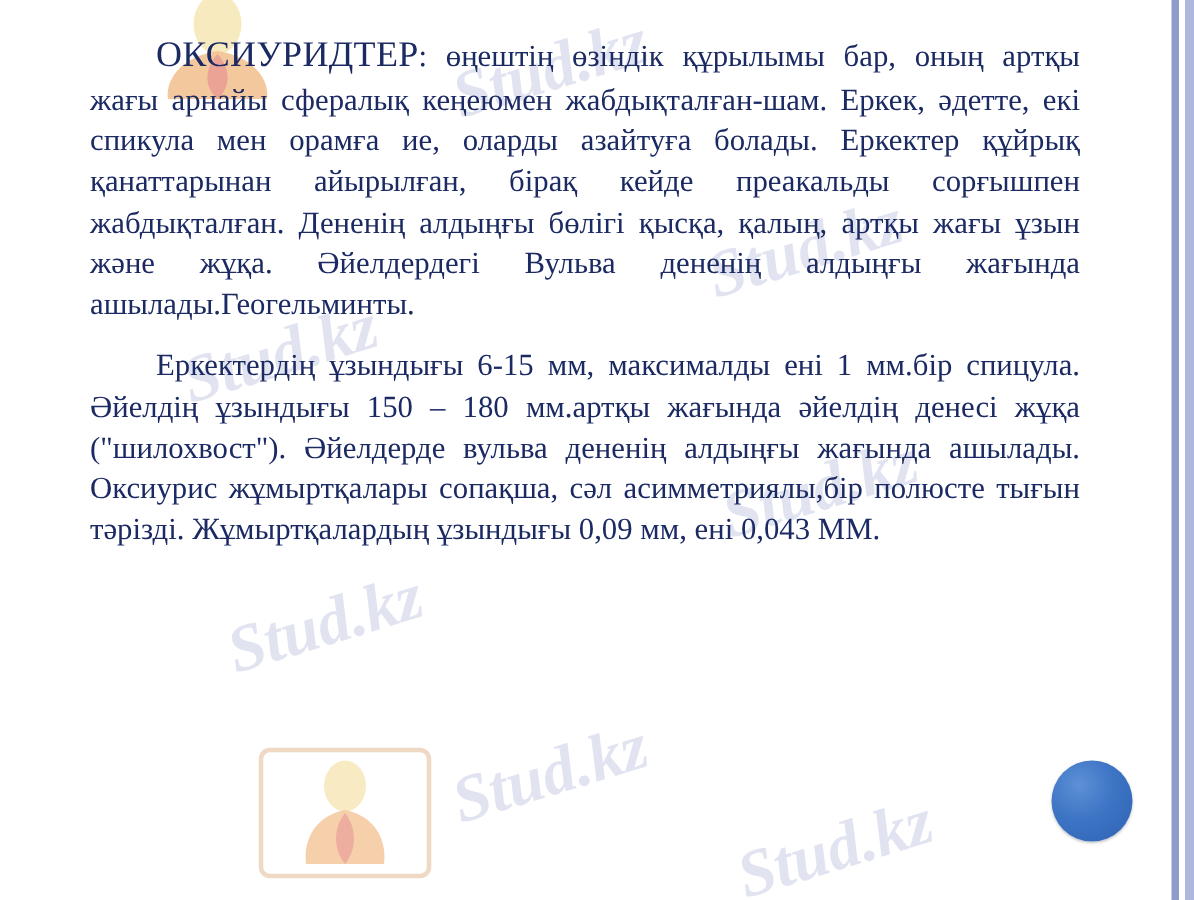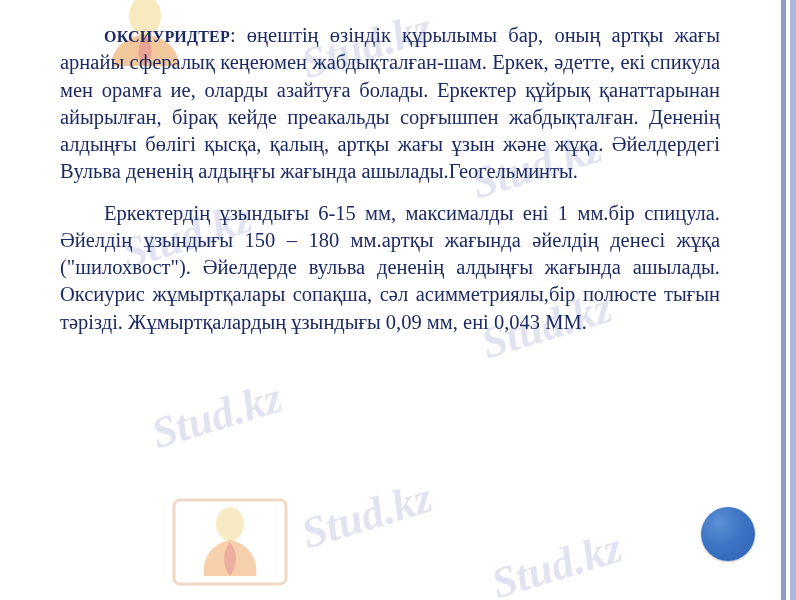--- a/index.html
+++ b/index.html
@@ -89,23 +89,22 @@
     text-align: justify;
     text-justify: inter-word;
   }
   .para {
     margin: 0 0 14px 0;
     text-indent: 44px;
   }
   .para:last-child { margin-bottom: 0; }
   .smallcaps {
     font-variant: small-caps;
-    font-size: 16px;
+    font-size: 24px;
     letter-spacing: 0.2px;
-    font-weight: bold;
   }
   
   .circle {
     position: absolute;
     right: 41px;
     bottom: 39px;
     width: 54px;
     height: 54px;
     border-radius: 50%;
     background: radial-gradient(circle at 34% 30%, #5d90d6 0%, #3d74c4 45%, #2f63b4 100%);

